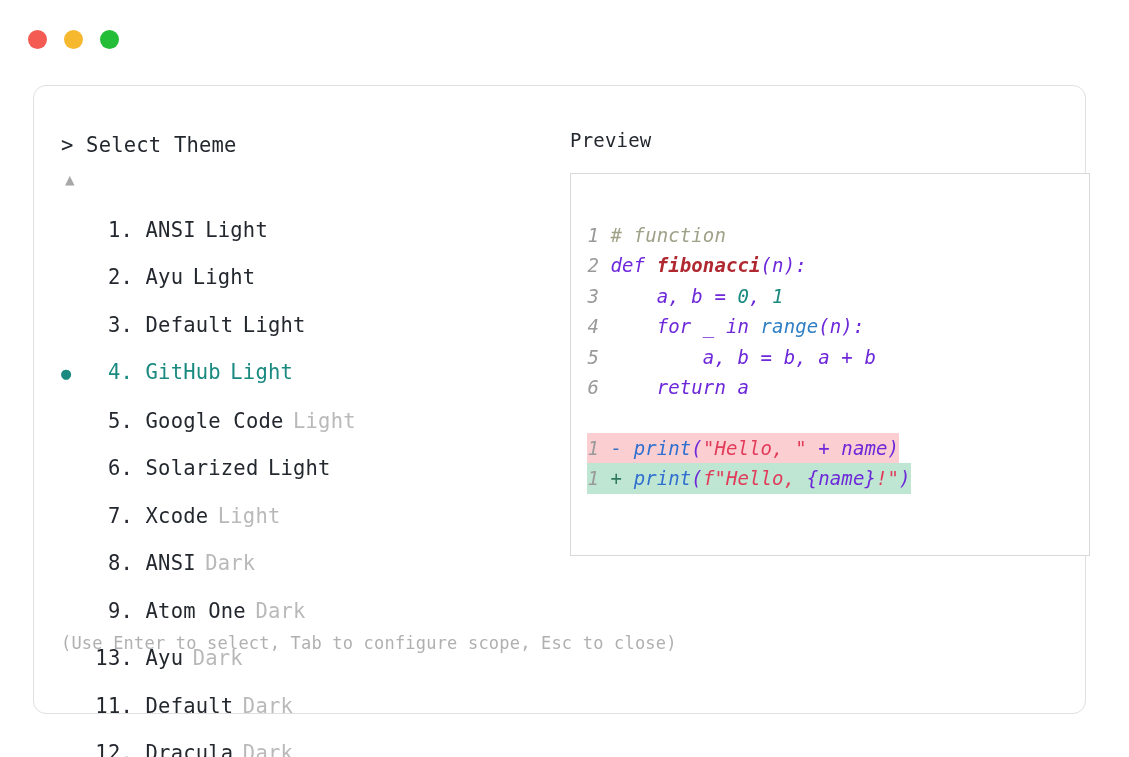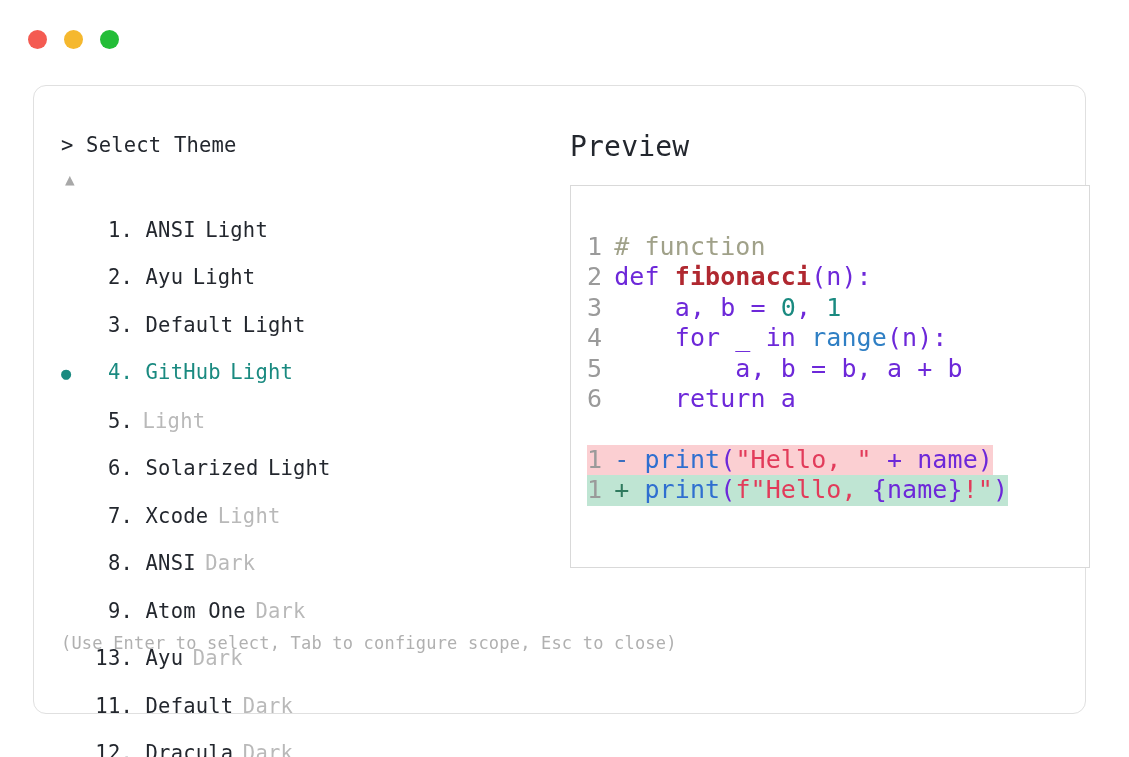--- a/index.html
+++ b/index.html
@@ -116,37 +116,38 @@
   .variant-strong { color: #23272e; }
 
   
   .right-col {
     position: absolute;
     left: 536px;
     top: 42px;
     width: 500px;
   }
   .preview-label {
-    font-size: 28px;
+    font-size: 19px;
     color: #23272e;
     letter-spacing: 0.2px;
     line-height: 1.35;
   }
   .preview-box {
     margin-top: 19px;
     width: 520px;
     height: 383px;
     box-sizing: border-box;
     border: 1.5px solid #d9d9d9;
     background: #ffffff;
   }
   .code-area {
     padding: 46px 0 13px 16px;
-    font-size: 25px;
+    font-size: 19px;
     line-height: 30.5px;
+    font-style: italic;
   }
   .code-line {
     white-space: pre;
     display: block;
     color: #23272e;
     letter-spacing: 0.1px;
   }
   .lineno {
     color: #9a9a9a;
     display: inline-block;
@@ -199,21 +200,21 @@
     <div class="left-col">
       <div class="prompt-line"><span>&gt; </span><span>Select Theme</span></div>
 
       <span class="scroll-arrow up">▲</span>
 
       <ul class="theme-list" id="theme-list">
           <li class="theme-item"><span class="bullet-slot"></span><span class="item-index">1.</span><span class="item-name"> ANSI</span><span class="item-variant variant-strong">Light</span></li>
           <li class="theme-item"><span class="bullet-slot"></span><span class="item-index">2.</span><span class="item-name"> Ayu</span><span class="item-variant variant-strong">Light</span></li>
           <li class="theme-item"><span class="bullet-slot"></span><span class="item-index">3.</span><span class="item-name"> Default</span><span class="item-variant variant-strong">Light</span></li>
           <li class="theme-item selected"><span class="bullet-slot">●</span><span class="item-index">4.</span><span class="item-name"> GitHub</span><span class="item-variant variant-strong">Light</span></li>
-          <li class="theme-item"><span class="bullet-slot"></span><span class="item-index">5.</span><span class="item-variant variant-dim">Light</span></li>
+          <li class="theme-item"><span class="bullet-slot"></span><span class="item-index">5.</span><span class="item-name"> Google Code</span><span class="item-variant variant-dim">Light</span></li>
           <li class="theme-item"><span class="bullet-slot"></span><span class="item-index">6.</span><span class="item-name"> Solarized</span><span class="item-variant variant-strong">Light</span></li>
           <li class="theme-item"><span class="bullet-slot"></span><span class="item-index">7.</span><span class="item-name"> Xcode</span><span class="item-variant variant-dim">Light</span></li>
           <li class="theme-item"><span class="bullet-slot"></span><span class="item-index">8.</span><span class="item-name"> ANSI</span><span class="item-variant variant-dim">Dark</span></li>
           <li class="theme-item"><span class="bullet-slot"></span><span class="item-index">9.</span><span class="item-name"> Atom One</span><span class="item-variant variant-dim">Dark</span></li>
           <li class="theme-item"><span class="bullet-slot"></span><span class="item-index">13.</span><span class="item-name"> Ayu</span><span class="item-variant variant-dim">Dark</span></li>
           <li class="theme-item"><span class="bullet-slot"></span><span class="item-index">11.</span><span class="item-name"> Default</span><span class="item-variant variant-dim">Dark</span></li>
           <li class="theme-item"><span class="bullet-slot"></span><span class="item-index">12.</span><span class="item-name"> Dracula</span><span class="item-variant variant-dim">Dark</span></li>
         </ul>
 
       <span class="scroll-arrow down">▼</span>

